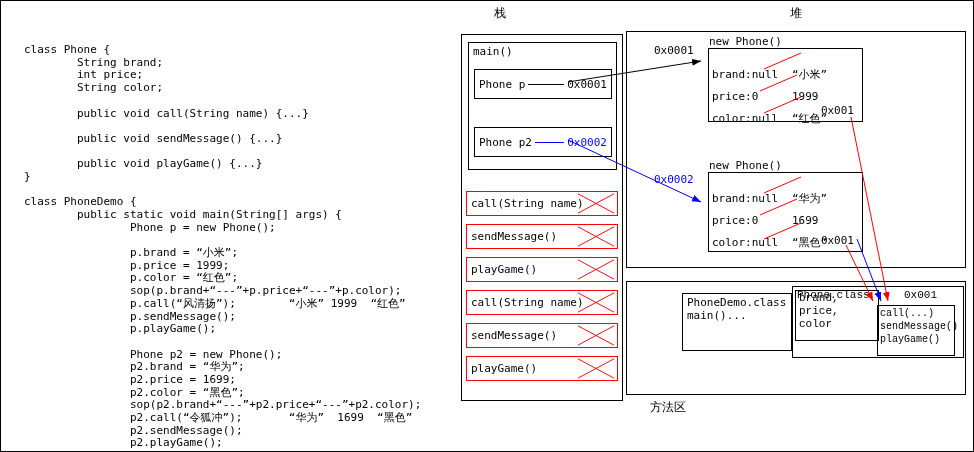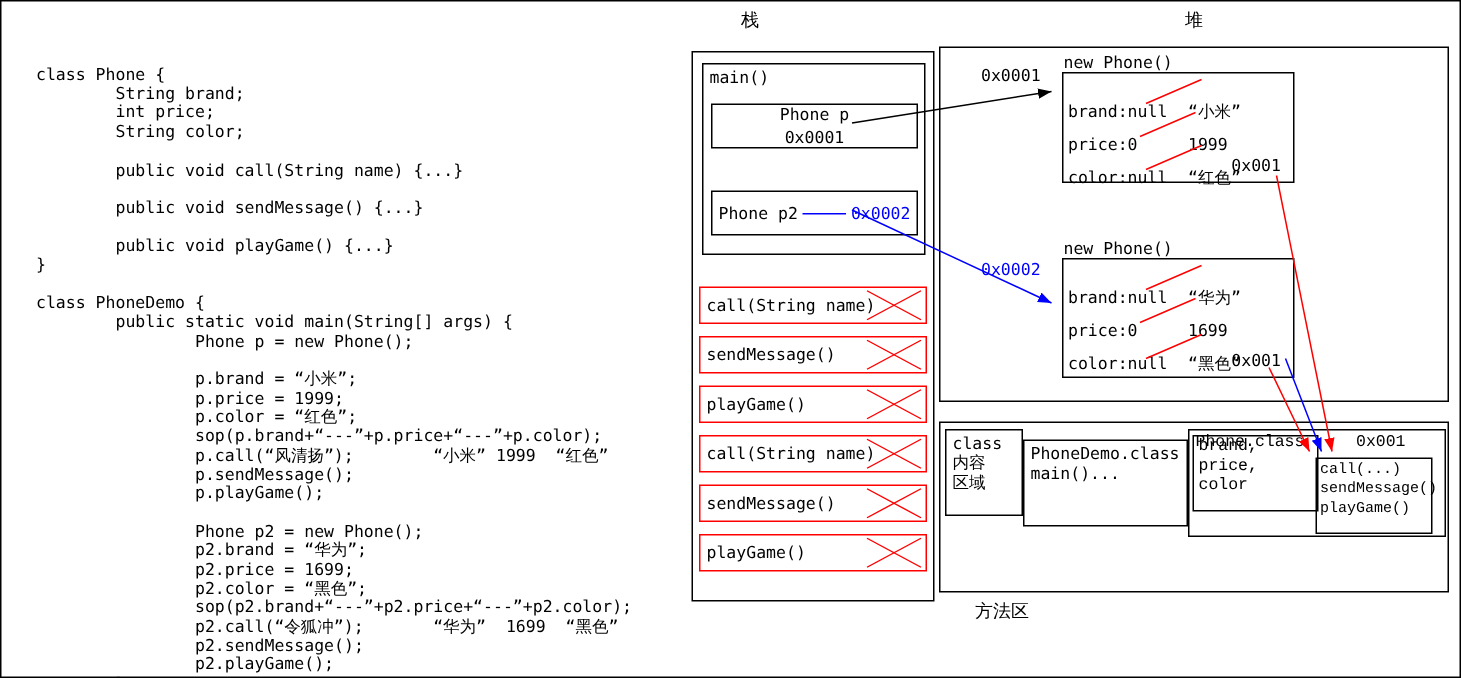--- a/index.html
+++ b/index.html
@@ -14,21 +14,21 @@
   
   .section-title { position:absolute; top:4px; font-size:12px; text-align:center; }
   .stack-title { left:418px; width:162px; }
   .heap-title  { left:625px; width:340px; }
 
   
   .stack-outer { position:absolute; left:418px; top:33px; width:162px; height:367px; border:1px solid #000;margin-left:42px; }
   .main-frame { position:absolute; left:6px; top:7px; width:149px; height:128px; border:1px solid #000; font-size:11px; }
   .main-label { position:absolute; left:4px; top:2px; }
   .var-box { position:absolute; left:5px; width:138px; height:30px; border:1px solid #000; display:flex; align-items:center; padding:0 4px; font-size:11px; }
-  .var-box.v1 { top:26px;flex-direction:column; }
+  .var-box.v1 { top:26px; }
   .var-box.v2 { top:84px; }
   .var-connector { flex:1; border-top:1px solid #000; margin:0 3px; height:0; }
   .v2 .var-connector { border-top-color:#0000ff; }
   .addr-blue { color:#0000ff; }
   .stack-methods { position:absolute; left:4px; top:156px; width:152px; display:flex; flex-direction:column; gap:8px; }
   .method-frame { position:relative; height:25px; border:1px solid #ff0000; display:flex; align-items:center; padding-left:4px; font-size:11px; }
   .xmark { position:absolute; right:2px; top:0; width:38px; height:100%; }
   .xmark line { stroke:#ff0000; stroke-width:1; }
 
   
@@ -171,23 +171,20 @@
           <div class="obj-field">
             <span class="field-name">color:null</span>
             <span class="field-value">“黑色”</span>
           </div>
         </div>
       <div class="class-ref">0x001</div>
     </div>
   </div>
 
   <div class="method-area">
-    <div class="class-cell">class
-内容
-区域</div>
     <div class="phonedemo-cell">PhoneDemo.class
 main()...</div>
     <div class="phone-cell">
       <div class="phone-cell-title">Phone.class</div>
       <div class="phone-cell-addr">0x001</div>
       <div class="fields-box">brand,
 price,
 color</div>
       <div class="methods-box">call(...)
 sendMessage()

